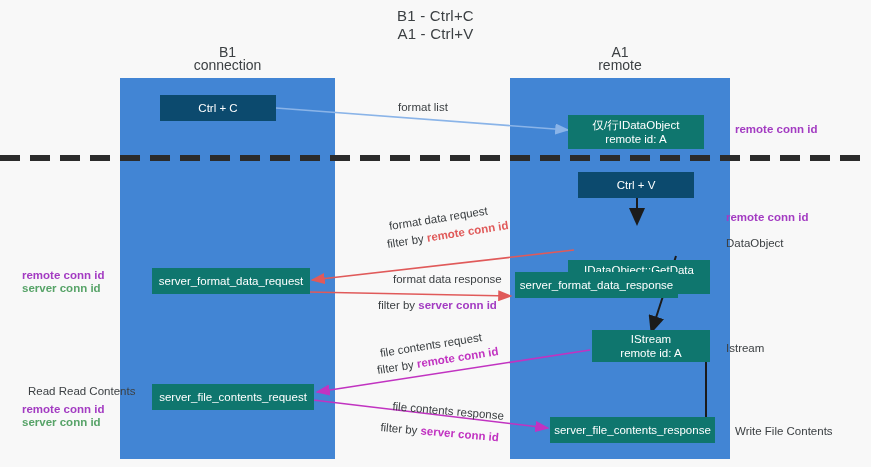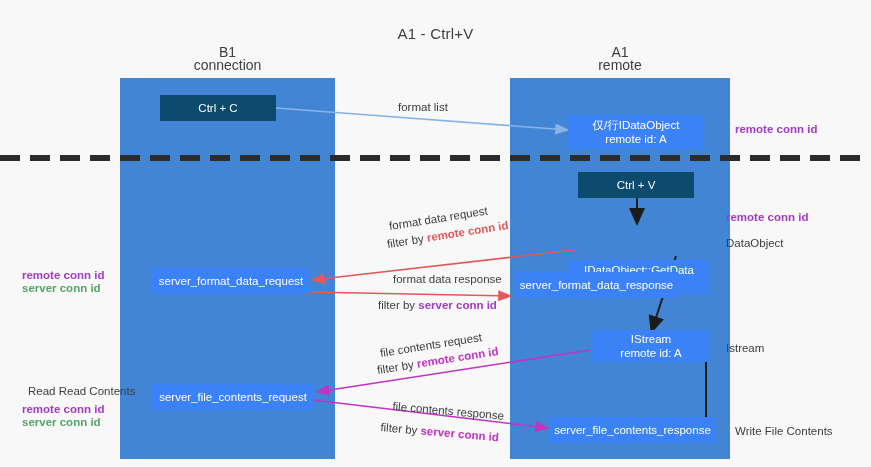--- a/index.html
+++ b/index.html
@@ -51,21 +51,21 @@
     flex-direction: column;
     align-items: center;
     justify-content: center;
     color: #fff;
     font-size: 11.5px;
     line-height: 14px;
     text-align: center;
     padding: 2px 4px;
   }
   .node.green { background: #0c4a6e; }
-  .node.orange { background: #3b82f6; }
+  .node.orange { background: #0f766e; }
 
   .side-label {
     position: absolute;
     font-size: 11.5px;
     line-height: 14px;
     color: #3c4043;
     white-space: nowrap;
   }
   .side-label.purple { color: #a33bc2; font-weight: bold; }
   .side-label.green  { color: #57a368; font-weight: bold; }
@@ -87,20 +87,21 @@
     position: absolute;
     height: 6px;
     background: #2b2b2b;
   }
 </style>
 </head>
 <body>
 
 <div id="stage">
 
+  <div class="title-line" id="title-1">B1 - Ctrl+C</div>
   <div class="title-line" id="title-2">A1 - Ctrl+V</div>
 
   <div class="lane" id="lane-b1"></div>
   <div class="lane" id="lane-a1"></div>
 
   <div class="lane-head" id="head-b1">
     <div>B1</div>
     <div>connection</div>
   </div>
   <div class="lane-head" id="head-a1">

